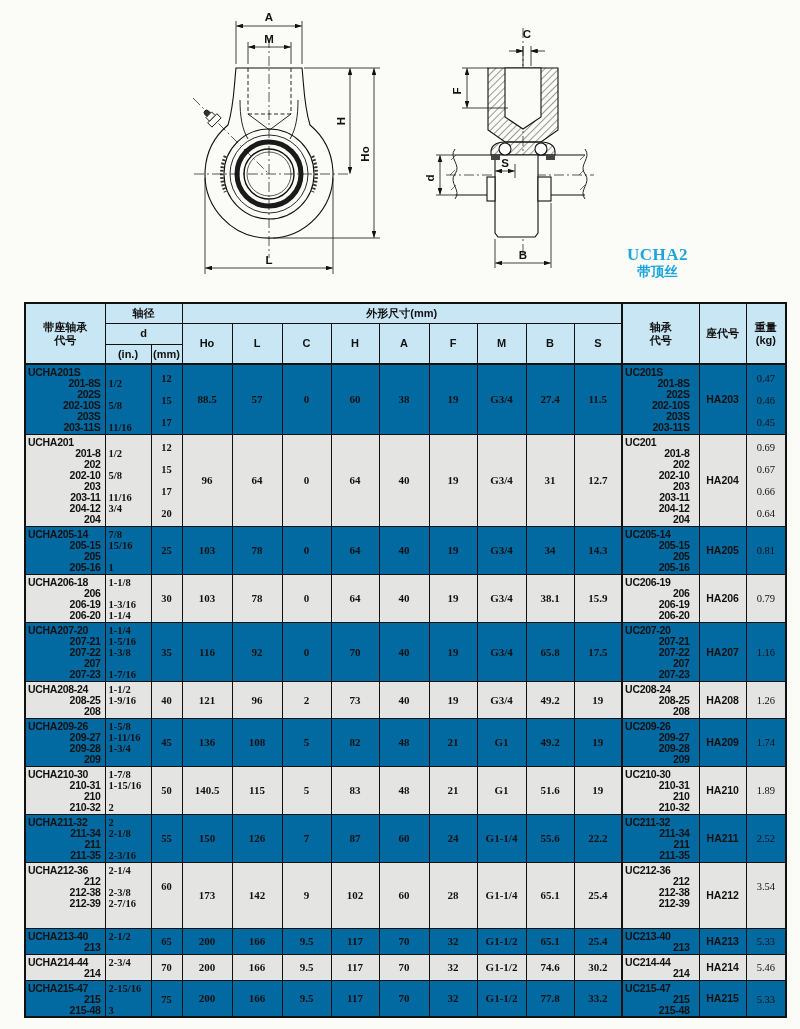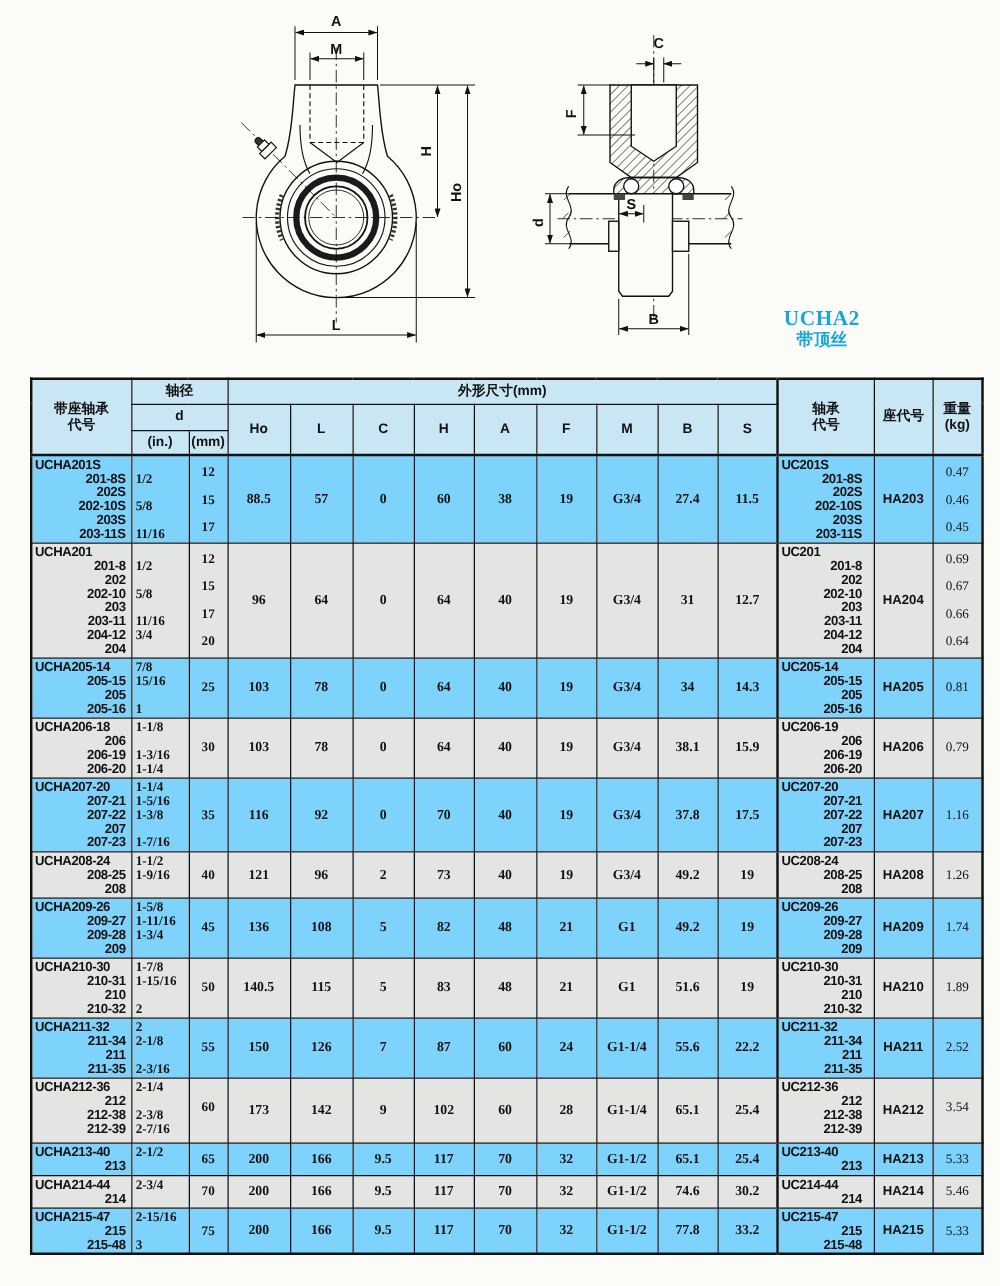--- a/index.html
+++ b/index.html
@@ -8,21 +8,21 @@
   .drawings svg{position:absolute;}
   .series{position:absolute;left:627px;top:246px;color:#1aa6dd;text-align:center;line-height:1.05;}
   .series .code{font-family:"Liberation Serif",serif;font-weight:bold;font-size:17px;letter-spacing:.5px;}
   .series .note{font-weight:bold;font-size:13.5px;margin-top:1px;}
   table{border-collapse:collapse;table-layout:fixed;width:761px;margin-left:24px;border:2px solid #111;background:#fff;}
   th,td{border:1px solid #111;padding:0;overflow:hidden;}
   thead{border-bottom:2px solid #111;}
   thead th{background:#c8e6f4;font-weight:bold;font-size:11px;line-height:1.12;white-space:pre-line;text-align:center;vertical-align:middle;}
   tr.h1{height:20px;}tr.h2{height:21px;}tr.h3{height:20px;}
   .thick-l{border-left:2px solid #111;}
-  tbody tr{border-top:1.5px solid #111;background:#7dd3fc;}
+  tbody tr{border-top:1.5px solid #111;background:#0369a1;}
   tbody tr.shaded td{background:#e4e4e2;}
   td.codes{vertical-align:top;padding-top:2px;font-weight:bold;font-size:10.5px;letter-spacing:-0.3px;}
   .ln{height:11px;line-height:11px;white-space:nowrap;}
   .ln.f{text-align:left;padding-left:2px;}
   .ln.r{text-align:right;padding-right:4px;}
   .ln.r2{text-align:right;padding-right:9px;}
   td.din{vertical-align:top;padding-top:2px;font-family:"Liberation Serif",serif;font-weight:bold;font-size:10.5px;}
   td.din .ln{text-align:left;padding-left:3px;}
   td.dmm,td.wcol{vertical-align:top;padding-top:2px;}
   .vwrap{display:flex;flex-direction:column;justify-content:space-around;align-items:center;font-family:"Liberation Serif",serif;font-weight:bold;font-size:10.5px;}
@@ -407,21 +407,21 @@
             <div>35</div>
           </div>
         </td>
         <td class="num">116</td>
         <td class="num">92</td>
         <td class="num">0</td>
         <td class="num">70</td>
         <td class="num">40</td>
         <td class="num">19</td>
         <td class="num">G3/4</td>
-        <td class="num">37.8</td>
+        <td class="num">65.8</td>
         <td class="num">17.5</td>
         <td class="codes thick-l">
           <div class="ln f">UC207-20</div>
           <div class="ln r2">207-21</div>
           <div class="ln r2">207-22</div>
           <div class="ln r2">207</div>
           <div class="ln r2">207-23</div>
         </td>
         <td class="housing">HA207</td>
         <td class="wcol">
@@ -580,21 +580,21 @@
           <div class="ln r2">211</div>
           <div class="ln r2">211-35</div>
         </td>
         <td class="housing">HA211</td>
         <td class="wcol">
           <div class="vwrap wfont" style="height: 44px;">
             <div>2.52</div>
           </div>
         </td>
       </tr>
-      <tr class="shaded" style="height: 52px;">
+      <tr class="shaded" style="height: 66px;">
         <td class="codes">
           <div class="ln f">UCHA212-36</div>
           <div class="ln r">212</div>
           <div class="ln r">212-38</div>
           <div class="ln r">212-39</div>
         </td>
         <td class="din">
           <div class="ln">2-1/4</div>
           <div class="ln">&nbsp;</div>
           <div class="ln">2-3/8</div>

